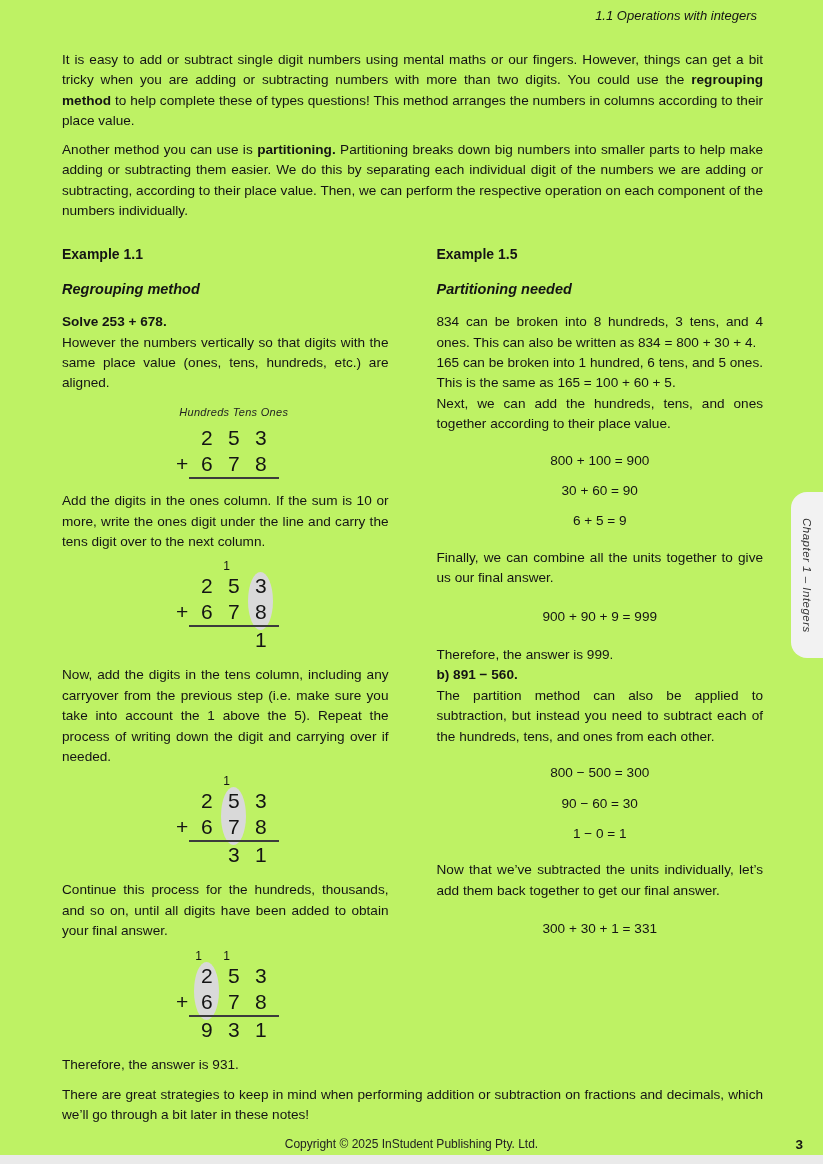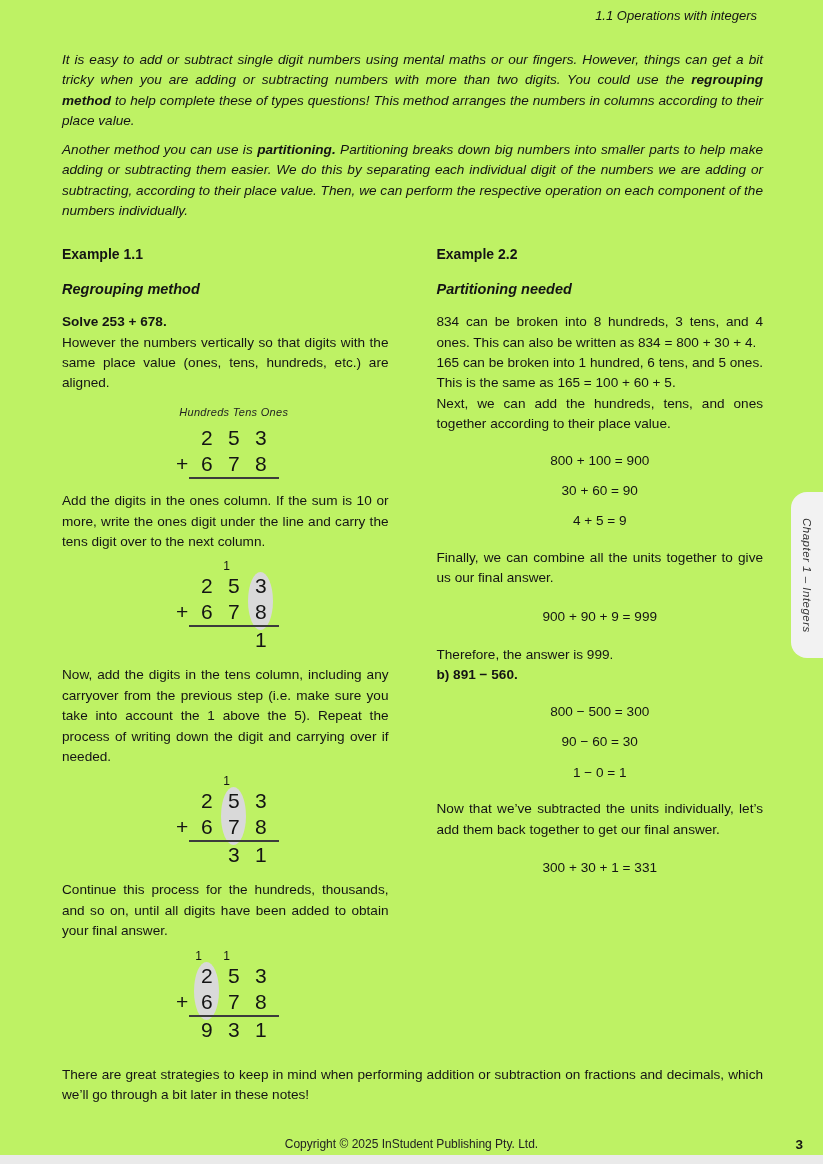--- a/index.html
+++ b/index.html
@@ -2,21 +2,21 @@
 <html><head>
 <meta charset="utf-8">
 <style>
   html,body{margin:0;padding:0;background:#ffffff;}
   .page{position:relative;width:823px;height:1164px;background:#bef264;
         font-family:"Liberation Sans",sans-serif;color:#141414;overflow:hidden;}
 
   .header-right{position:absolute;top:8px;right:66px;font-size:13px;font-style:italic;}
 
   .content{position:absolute;left:62px;top:50px;width:701px;}
-  .intro{font-size:13.6px;line-height:20.3px;text-align:justify;margin:0 0 9px 0;font-style:italic;}
+  .intro{font-size:13.6px;line-height:20.3px;text-align:justify;margin:0 0 9px 0;}
   .intro b{font-weight:bold;}
 
   .columns{display:flex;gap:48px;margin-top:23px;}
   .col{width:327px;font-size:13.6px;line-height:20.4px;}
 
   .ex-title{font-size:14px;font-weight:bold;margin:0 0 14px 0;}
   .ex-method{font-size:14.5px;font-weight:bold;font-style:italic;margin:0 0 13px 0;}
   .bold-line{font-weight:bold;margin:0;}
   .just{text-align:justify;margin:0;}
   .mt{margin-top:10px;}
@@ -190,40 +190,42 @@
             <div class="rule"></div>
             <div class="row digit-row">
               <span class="cell sign"></span>
               <span class="cell">9</span>
               <span class="cell">3</span>
               <span class="cell">1</span>
             </div>
           </div>
         </div>
 
+        <p class="just mt">Therefore, the answer is 931.</p>
       </div>
 
       <div class="col">
-        <p class="ex-title">Example 2.2</p>
+        <p class="ex-title">Example 1.5</p>
         <p class="ex-method">Partitioning needed</p>
         <p class="just">834 can be broken into 8 hundreds, 3 tens, and 4 ones. This can also be written as 834 = 800 + 30 + 4.</p>
         <p class="just">165 can be broken into 1 hundred, 6 tens, and 5 ones. This is the same as 165 = 100 + 60 + 5.</p>
         <p class="just">Next, we can add the hundreds, tens, and ones together according to their place value.</p>
 
         <div class="eq-block">
           <p class="eq">800 + 100 = 900</p>
           <p class="eq">30 + 60 = 90</p>
-          <p class="eq">4 + 5 = 9</p>
+          <p class="eq">6 + 5 = 9</p>
         </div>
 
         <p class="just">Finally, we can combine all the units together to give us our final answer.</p>
         <p class="eq-single">900 + 90 + 9 = 999</p>
         <p class="just">Therefore, the answer is 999.</p>
 
         <p class="bold-line">b) 891 − 560.</p>
+        <p class="just">The partition method can also be applied to subtraction, but instead you need to subtract each of the hundreds, tens, and ones from each other.</p>
 
         <div class="eq-block">
           <p class="eq">800 − 500 = 300</p>
           <p class="eq">90 − 60 = 30</p>
           <p class="eq">1 − 0 = 1</p>
         </div>
 
         <p class="just">Now that we’ve subtracted the units individually, let’s add them back together to get our final answer.</p>
         <p class="eq-single">300 + 30 + 1 = 331</p>
       </div>

